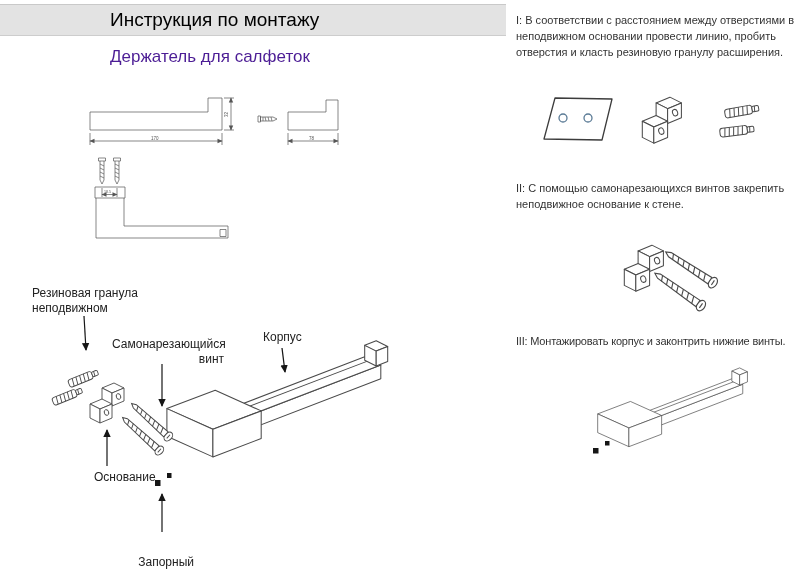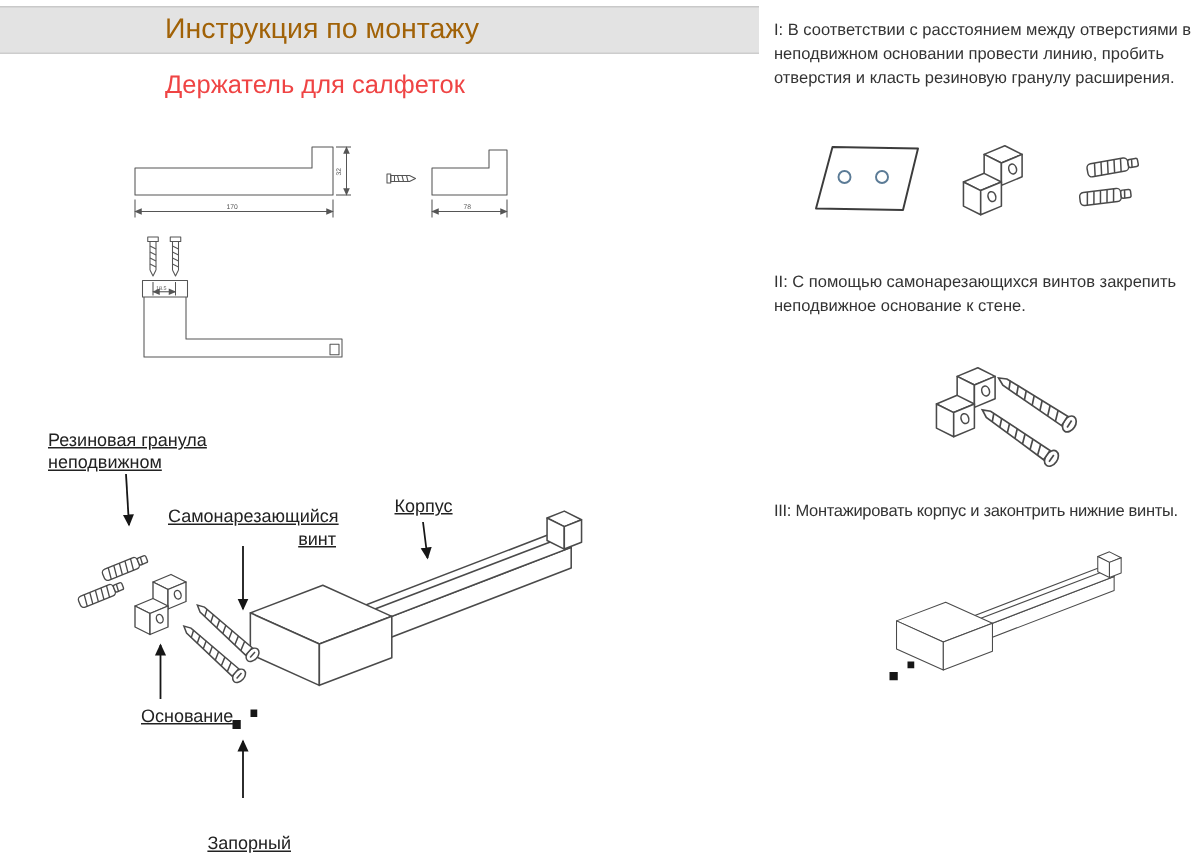--- a/index.html
+++ b/index.html
@@ -11,40 +11,40 @@
     color:#2f2f2f;
     overflow:hidden;
   }
   .title-band{
     position:absolute; left:0; top:4px; width:506px; height:32px;
     background:#e3e3e3;
     border-top:1px solid #c9c9c9;
     border-bottom:1px solid #cdcdcd;
   }
   .title{
-    margin-left:110px; line-height:30px; font-size:19px; color:#a16207;
+    margin-left:110px; line-height:30px; font-size:19px; color:#000000;
   }
   .subtitle{
-    position:absolute; left:110px; top:47px; font-size:17px; color:#ef4444;
+    position:absolute; left:110px; top:47px; font-size:17px; color:#4c1d95;
   }
   svg.drawing{ position:absolute; overflow:visible; }
   #techsvg   { left:55px;  top:90px;  width:300px; height:165px; }
   #explsvg   { left:25px;  top:280px; width:380px; height:292px; }
   #step1svg  { left:528px; top:88px;  width:250px; height:78px; }
   #step2svg  { left:600px; top:222px; width:175px; height:102px; }
   #step3svg  { left:578px; top:350px; width:212px; height:127px; }
   .step-text{
     position:absolute; left:516px; width:292px;
     font-size:11px; line-height:16px; color:#333;
   }
   .step1{ top:12px; }
   .step2{ top:180px; }
   .step3{ top:333px; white-space:nowrap; letter-spacing:-0.2px; }
   .lbl{
-    position:absolute; font-size:12px; line-height:15px; color:#222;text-decoration:underline;
+    position:absolute; font-size:12px; line-height:15px; color:#222;
   }
   .lbl.center{ text-align:right; }
   #lbl-rubber   { left:32px;  top:286px; }
   #lbl-selftap  { left:112px; top:337px; width:112px; }
   #lbl-korpus   { left:263px; top:330px;text-align:center; }
   #lbl-osnov    { left:64px;  top:470px;margin-left:30px; }
   #lbl-zaporny  { left:132px; top:543px; width:62px;margin-top:12px; }
   .defs-holder{ position:absolute; width:0; height:0; }
 </style>
 </head>

